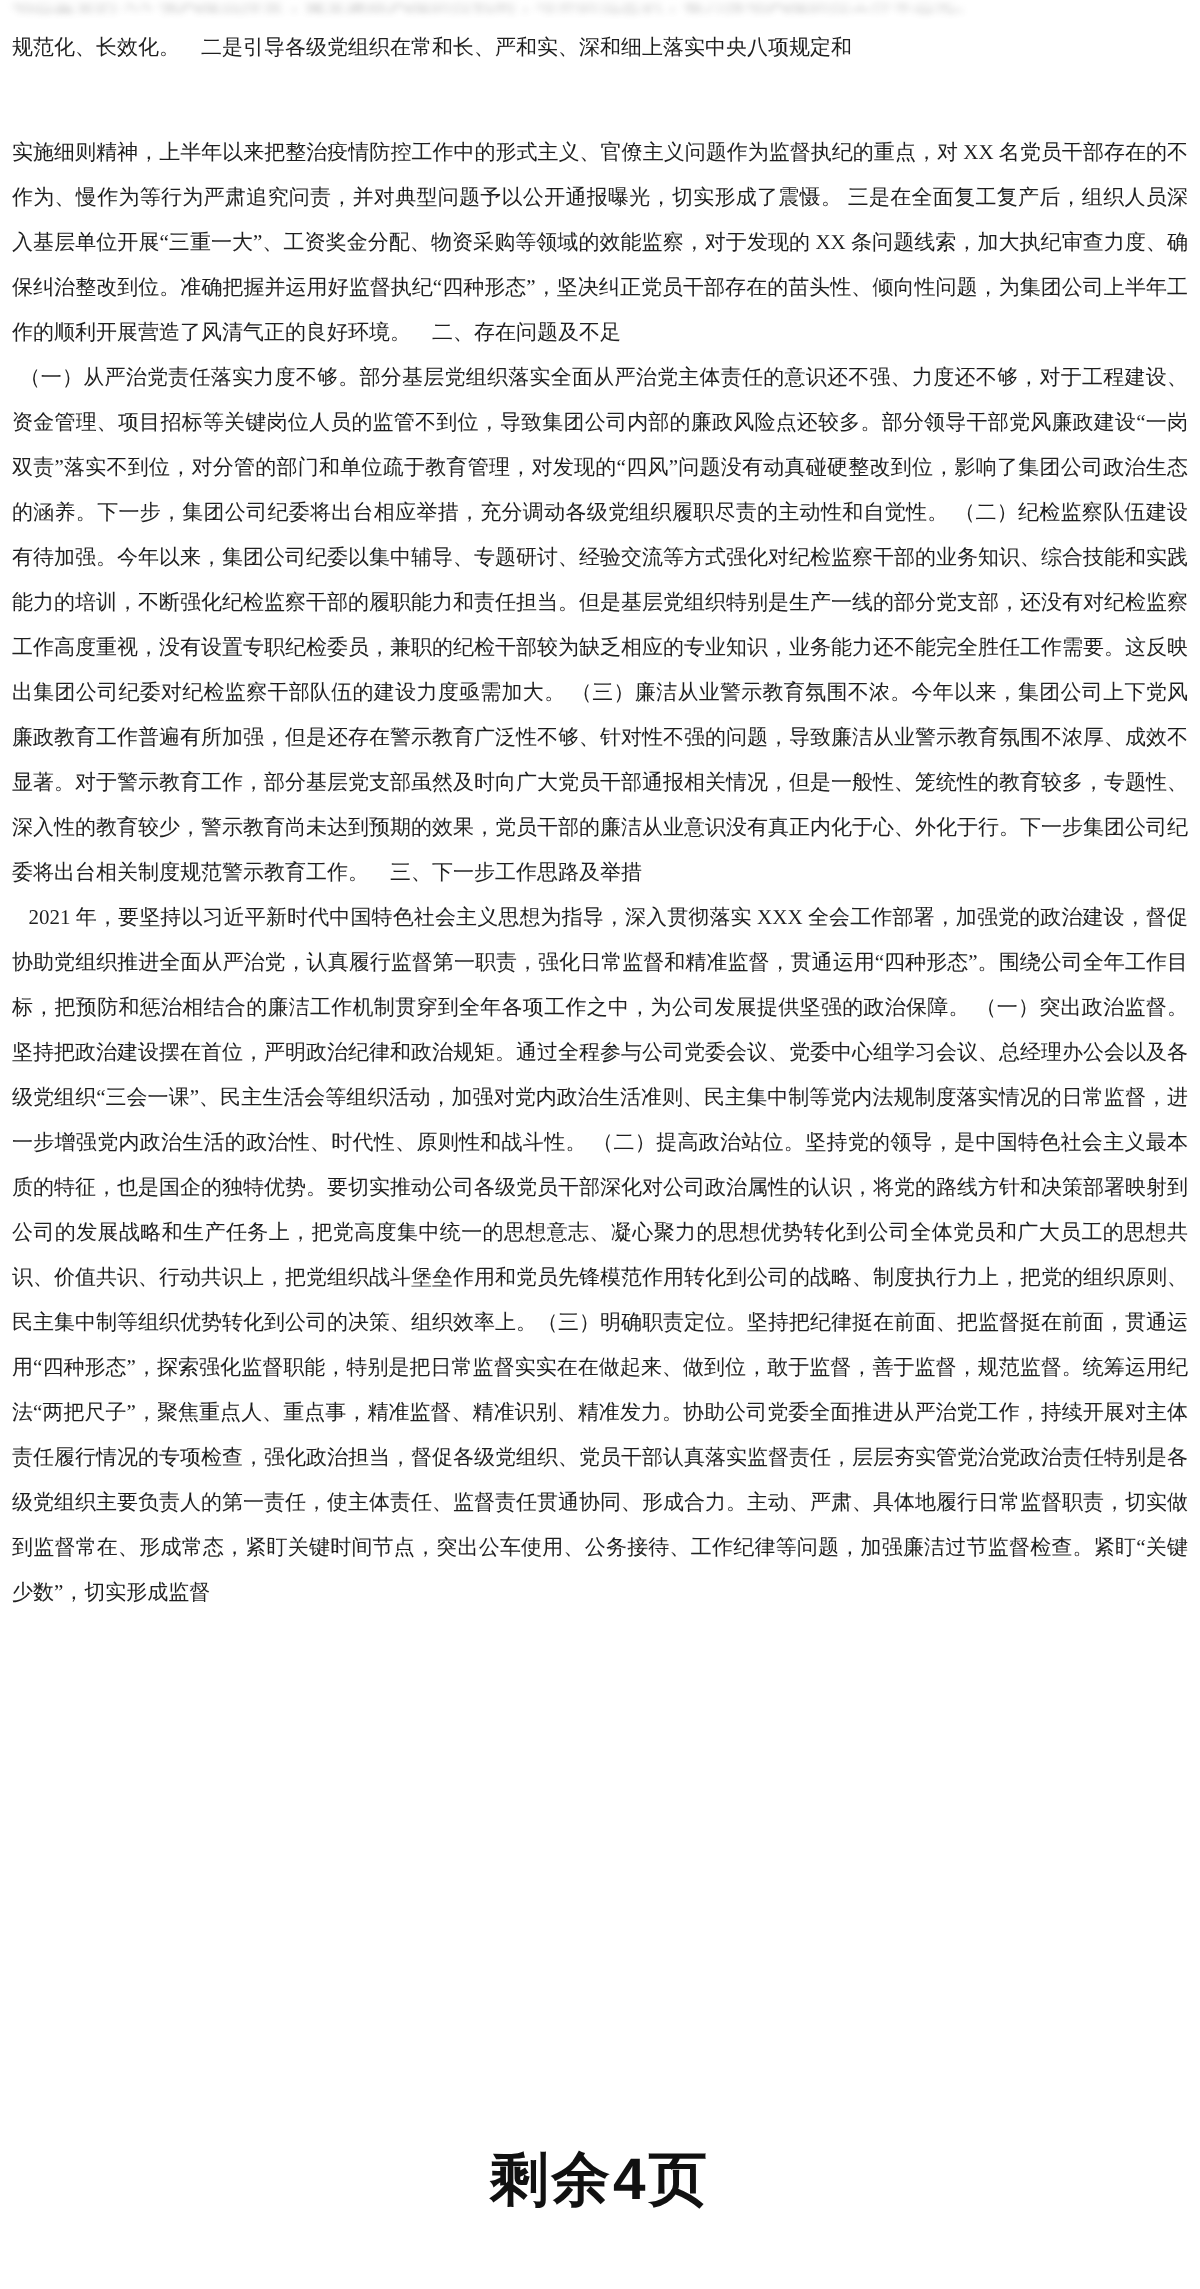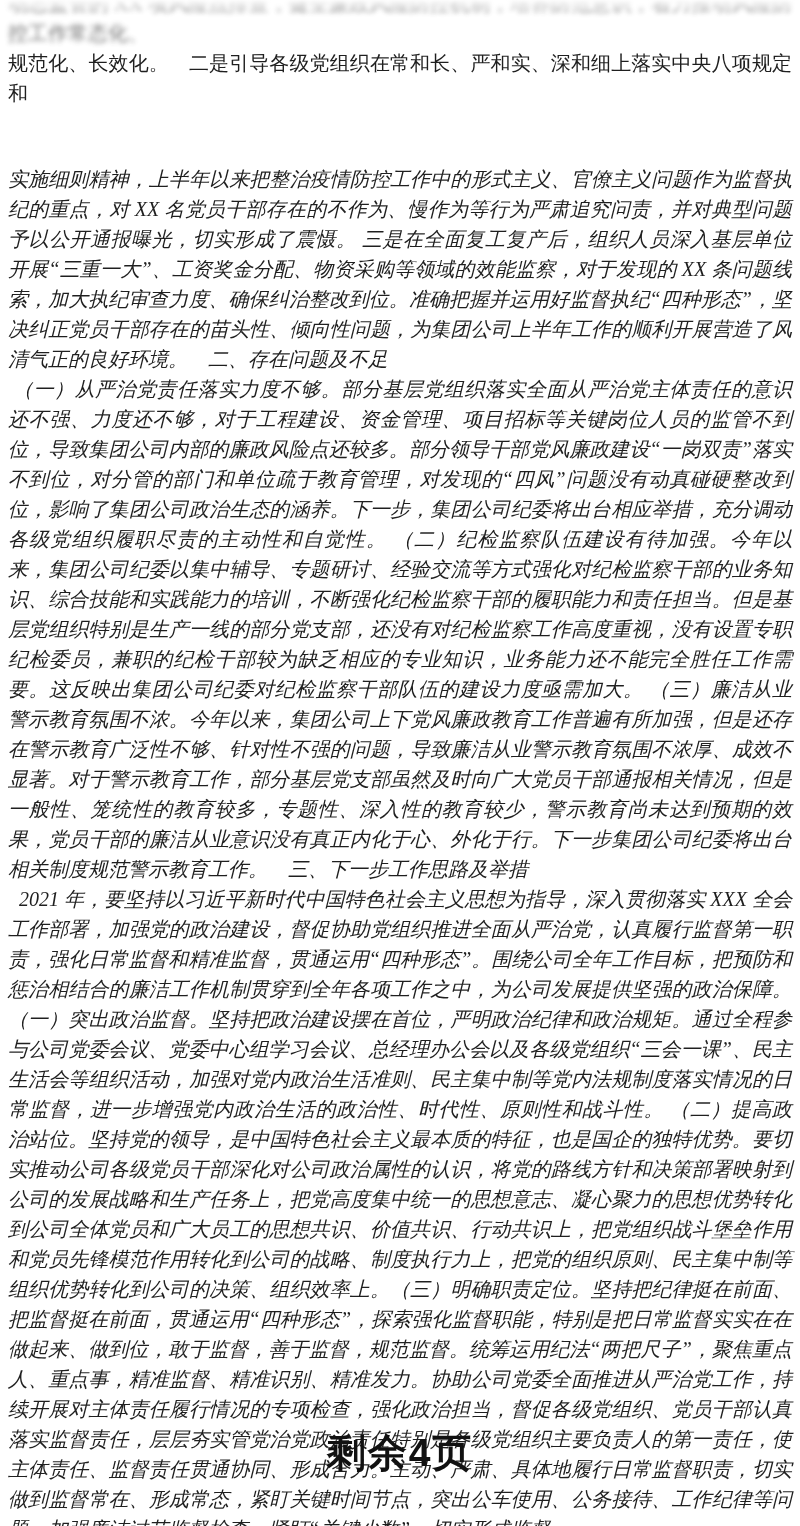--- a/index.html
+++ b/index.html
@@ -12,21 +12,21 @@
     width: 800px;
     height: 1526px;
     background: #ffffff;
     overflow: hidden;
     font-family: "Liberation Serif", serif;
     color: #1f1f1f;
   }
   .doc-text p {
     margin: 0;
     padding: 0;
-    font-size: 20px;
+    font-size: 14px;
     line-height: 30px;
     text-align: justify;
   }
   .top-fragment {
     margin-top: -12px;
     padding: 0 8px;
   }
   .top-fragment .blurred-line {
     filter: blur(2.4px);
     opacity: 0.72;
@@ -35,23 +35,22 @@
   .top-fade {
     position: absolute;
     left: 0;
     top: 0;
     width: 100%;
     height: 14px;
     background: linear-gradient(to bottom, rgba(255,255,255,0.95), rgba(255,255,255,0));
     pointer-events: none;
   }
   .body-block {
-    margin-top: 56px;
+    margin-top: 40px;
     padding: 0 8px;
-    font-style: italic;
   }
   .para-indent-sm { text-indent: 5px; }
   .para-indent    { text-indent: 11px; }
   .preview-footer {
     position: absolute;
     top: 1426px;
     left: 0;
     width: 100%;
     display: flex;
     justify-content: center;

